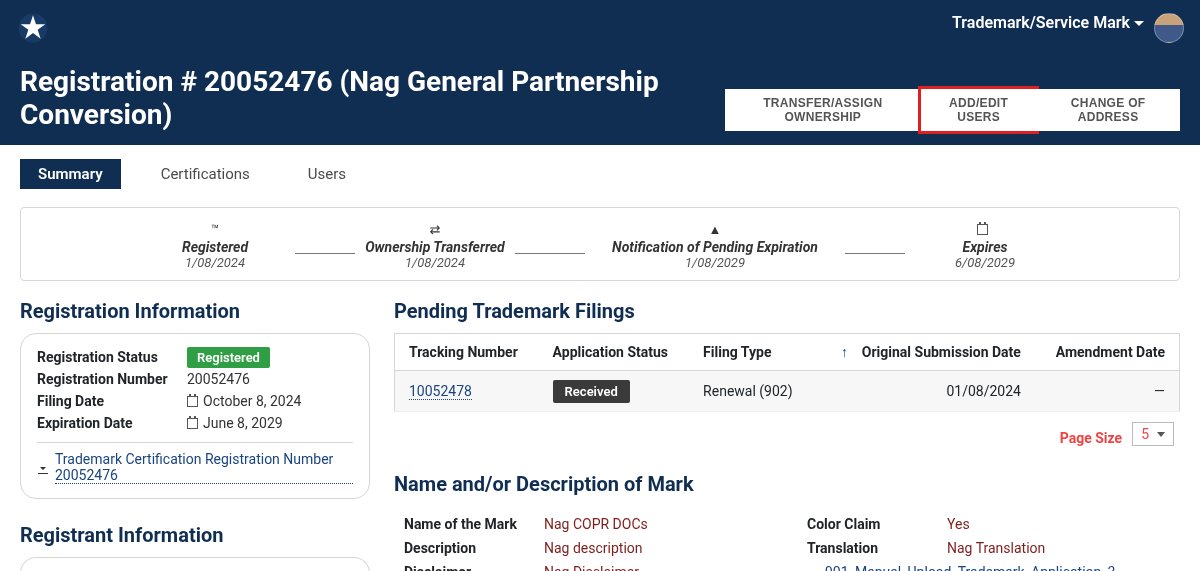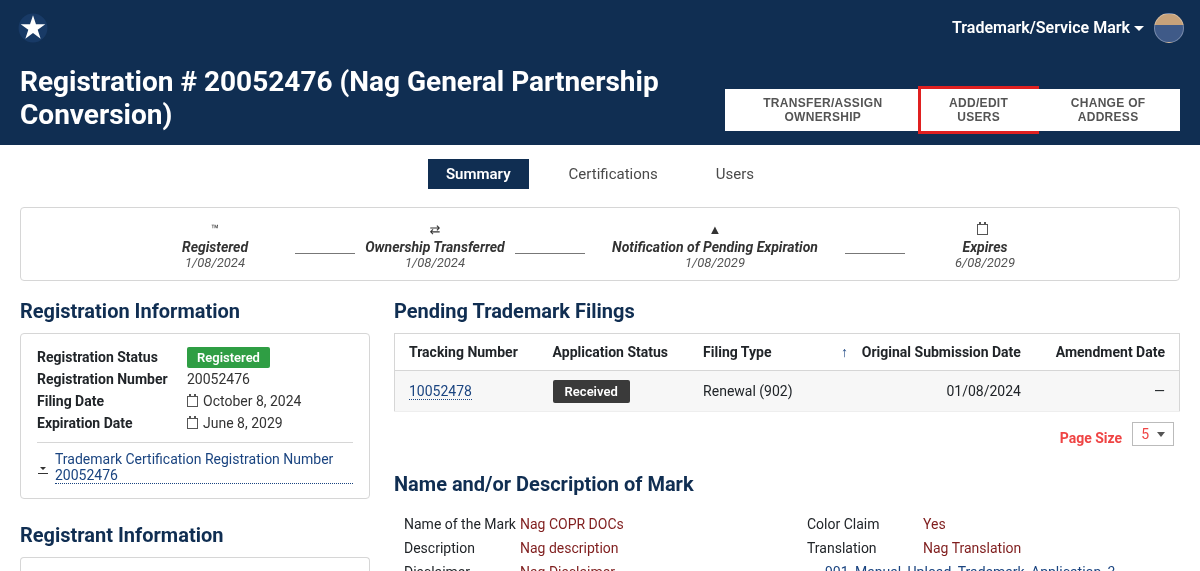--- a/index.html
+++ b/index.html
@@ -1,49 +1,49 @@
 <!DOCTYPE html>
 <html><head>
 <meta charset="utf-8">
 <style>
   * { box-sizing: border-box; margin: 0; padding: 0; }
   body { font-family: -apple-system, BlinkMacSystemFont, "Segoe UI", Roboto, Arial, sans-serif; background: #fff; color: #212529; font-size: 14px; width: 1200px; }
   
   .navbar { background: #102e52; height: 55px; display: flex; align-items: center; padding: 0 16px; }
   .navbar-star { width: 34px; height: 34px; }
-  .navbar-right { margin-left: auto; display: flex; align-items: center; gap: 10px; color: #fff; font-weight: 600; font-size: 16px; }
+  .navbar-right { margin-left: auto; display: flex; gap: 10px; color: #fff; font-weight: 600; font-size: 16px; }
   .caret-down { display:inline-block; width:0; height:0; border-left:5px solid transparent; border-right:5px solid transparent; border-top:5px solid #fff; margin-left:4px; vertical-align: middle;}
   .avatar { width: 30px; height: 30px; border-radius: 50%; background: linear-gradient(#c7a27a 40%, #3f5a88 40%); border:1px solid rgba(255,255,255,0.3);}
   
   .header-row { background: #102e52; padding: 10px 20px 14px 20px; display: flex; align-items: flex-end; }
   .page-title { color: #fff; font-size: 28px; font-weight: 700; }
   .header-buttons { margin-left: auto; display: flex; gap: 0; }
   .hbtn { background: #fff; color: #545454; font-size: 12px; font-weight: 600; letter-spacing: .3px; padding: 7px 12px; border: none; cursor: pointer; }
   .hbtn.highlight { outline: 3px solid #e02020; outline-offset: 0px; }
   
-  .tabs { display: flex; gap: 22px; padding: 14px 20px 8px 20px; font-size: 15px; color: #4a4a4a; border-bottom: 0; justify-content: center; }
+  .tabs { display: flex; gap: 22px; padding: 14px 20px 8px 20px; font-size: 15px; color: #4a4a4a; border-bottom: 0; }
   .tab { cursor: pointer; padding: 6px 18px; }
   .tab.active { background: #102e52; color: #fff; font-weight: 600;}
   
   .timeline-card { margin: 10px 20px 18px 20px; border: 1px solid #d6d6d6; border-radius: 4px; padding: 14px 24px 10px 24px; }
   .timeline { display: flex; align-items: center; justify-content: center; gap: 0; }
   .tl-node { text-align: center; min-width: 140px; }
   .tl-icon { font-size: 13px; color:#333; margin-bottom:2px;}
   .tl-label { font-weight: 700; font-style: italic; color: #333; font-size: 14px; }
   .tl-date { font-size: 13px; color: #555; margin-top: 0px; font-style: italic;}
   .tl-line { flex: 0 0 60px; border-top: 1px solid #777; height:0; margin: 0 10px; align-self: center; margin-top: 14px;}
   .tl-line.wide { flex: 0 0 70px;}
   
   .cols { display: flex; gap: 24px; padding: 0 20px 20px 20px; align-items: flex-start;}
   .left { width: 350px; flex-shrink:0;}
   .right { flex: 1; }
   
   h2.sec { color: #102e52; font-size: 20px; font-weight: 700; margin-bottom: 10px; }
   
-  .card { border: 1px solid #d6d6d6; border-radius: 4px; padding: 12px 16px 14px 16px; margin-bottom: 24px;}
+  .card { border: 1px solid #d6d6d6; border-radius: 16px; padding: 12px 16px 14px 16px; margin-bottom: 24px;}
   .info-row { display: flex; padding: 3px 0; font-size: 14px;}
   .info-label { width: 150px; font-weight: 700; color: #212529;}
   .info-val { color: #333; }
   .badge-green { background: #2f9e44; color: #fff; padding: 3px 10px; font-weight: 600; border-radius: 2px; font-size: 13px;}
   .calx { width:11px; height:11px; display:inline-block; border:1px solid #555; position:relative; margin-right:5px; vertical-align:-1px;}
   .calx::before{content:""; position:absolute; top:-3px; left:1px; width:2px; height:3px; background:#555;}
   .calx::after{content:""; position:absolute; top:-3px; right:1px; width:2px; height:3px; background:#555;}
   
   .hr { border-top:1px solid #d6d6d6; margin: 8px 0;}
   .dl-link { color: #1a4480; text-decoration: none; border-bottom: 1px dotted #1a4480; font-size:14px; display:inline;}
@@ -58,21 +58,21 @@
   .sort-arrow { color:#1a4480; font-weight:700; margin-left:4px;}
   .th-right { text-align:right !important;}
   
   .pager { display:flex; justify-content:flex-end; align-items:flex-end; gap:10px; padding:10px 6px 0 0; font-size:14px; font-weight:700; color:#ef4444;}
   .pager .psel { display:inline-flex; align-items:center; border:1px solid #bbb; padding:3px 8px; gap:8px; font-weight:400;}
   .pager .psel::after{ content:""; border-left:4px solid transparent; border-right:4px solid transparent; border-top:5px solid #555;}
   
   .desc-grid { display:flex; gap: 40px; padding: 6px 10px;}
   .desc-col { flex:1;}
   .desc-row { display:flex; padding:4px 0; font-size:14px;}
-  .desc-label { width:116px; font-weight:400;}
+  .desc-label { width:140px; font-weight:700;}
   .desc-val { color:#7f1d1d;}
   .dl2 { color:#1a4480; border-bottom:1px dotted #1a4480; text-decoration:none; font-size:14px;}
   .dlw { display:inline-flex; align-items:center; gap:2px;}
 </style>
 </head>
 <body>
 
 <div class="navbar">
   <svg class="navbar-star" viewBox="0 0 40 40">
       <circle cx="20" cy="20" r="17" fill="#183a66"></circle>

